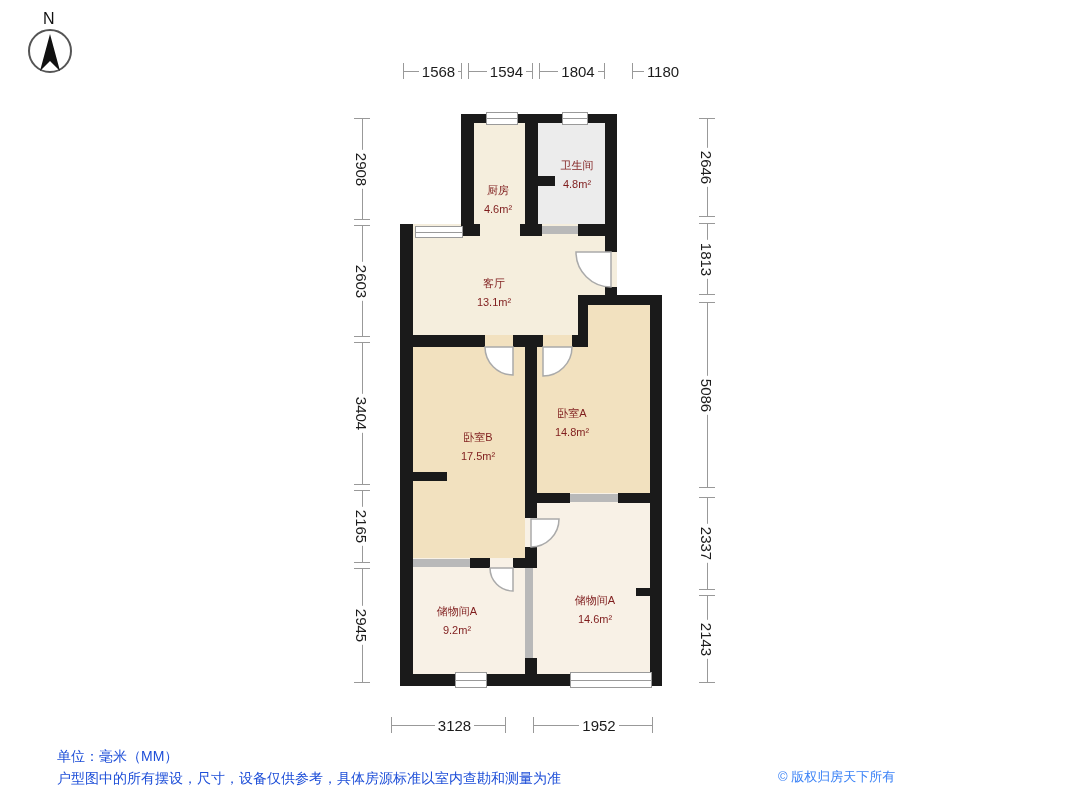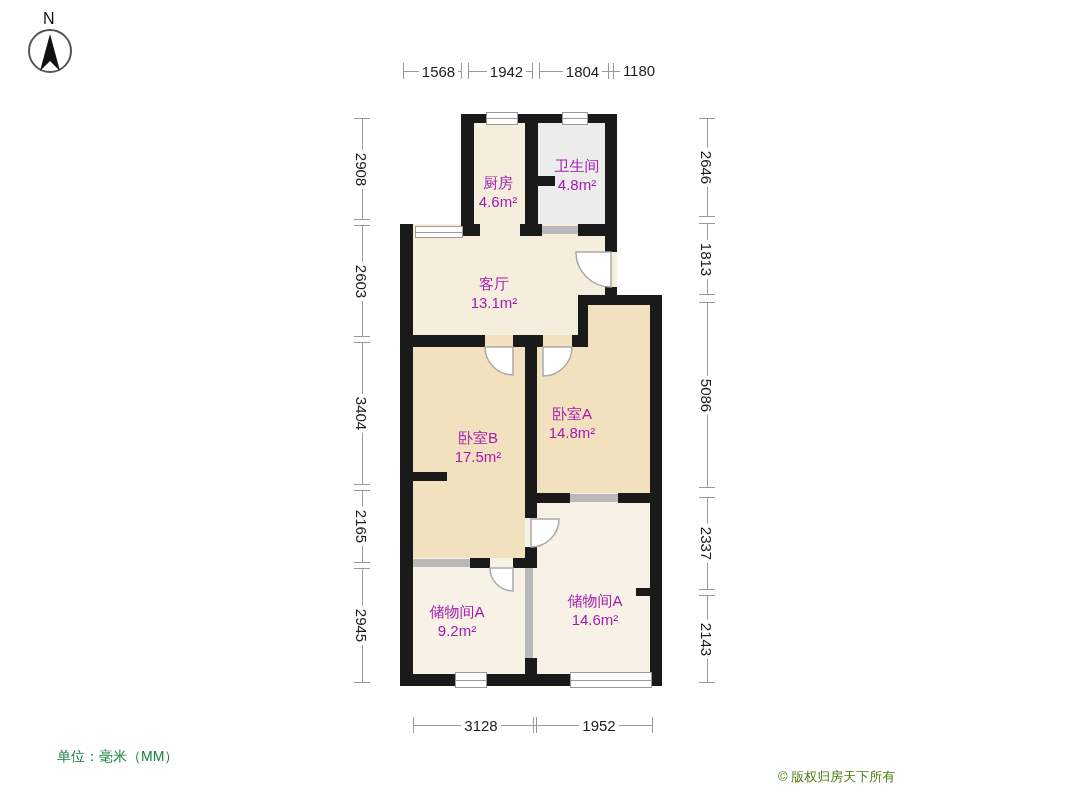--- a/index.html
+++ b/index.html
@@ -11,36 +11,36 @@
   .f-bath{background:#ececec;}
   .f-bed{background:#f2e1bf;}
   .f-store{background:#f8f1e6;}
   
   .wall{position:absolute;background:#1a1a1a;}
   .gray{position:absolute;background:#b9b9b9;}
   
   .win{position:absolute;background:#fff linear-gradient(#9a9a9a,#9a9a9a) center/100% 1px no-repeat;
        border:1px solid #9a9a9a;box-sizing:border-box;}
   
-  .room-label{position:absolute;transform:translate(-50%,-50%);text-align:center;white-space:nowrap;line-height:19px;font-size:15px;color:#a21caf;}
+  .room-label{position:absolute;transform:translate(-50%,-50%);text-align:center;white-space:nowrap;line-height:19px;font-size:11px;color:#7f1d1d;}
   
   .dim-h{position:absolute;height:16px;display:flex;align-items:center;justify-content:center;
          background:linear-gradient(#999,#999) center/100% 1px no-repeat;
          border-left:1px solid #999;border-right:1px solid #999;box-sizing:border-box;padding-left:12px;}
   .dim-h span{background:#fff;padding:0 3px;font-size:15px;color:#1c1c1c;}
   .dim-v{position:absolute;width:16px;display:flex;align-items:center;justify-content:center;
          background:linear-gradient(#999,#999) center/1px 100% no-repeat;
          border-top:1px solid #999;border-bottom:1px solid #999;box-sizing:border-box;}
   .dim-v span{background:#fff;padding:0 3px;font-size:15px;color:#1c1c1c;transform:rotate(90deg);white-space:nowrap;}
   
   .compass-circle{position:absolute;left:28px;top:29px;width:44px;height:44px;border:2px solid #555;border-radius:50%;background:#fff;box-sizing:border-box;}
   .compass-n{position:absolute;left:43px;top:10px;font-size:16px;color:#111;}
   
-  .foot{position:absolute;font-size:14px;color:#15803d;white-space:nowrap;}
-  .copyright{position:absolute;font-size:13px;color:#4d7c0f;white-space:nowrap;}
+  .foot{position:absolute;font-size:14px;color:#1d4ed8;white-space:nowrap;}
+  .copyright{position:absolute;font-size:13px;color:#3b82f6;white-space:nowrap;}
   svg{position:absolute;left:0;top:0;pointer-events:none;}
 </style>
 </head>
 <body>
 
 <div id="screen">
 
   <div class="compass-n">N</div>
   <div class="compass-circle"></div>
   <svg width="1066" height="800">
@@ -103,21 +103,21 @@
   <div class="win" style="left:570px;top:672px;width:82px;height:16px;"></div>
 
   <svg width="1066" height="800">
     <path d="M611,252 L576,252 A35,35 0 0 0 611,287 Z" fill="#fff" stroke="#aaa" stroke-width="1.5"></path>
     <path d="M513,347 L513,375 A28,28 0 0 1 485,347 Z" fill="#fff" stroke="#aaa" stroke-width="1.5"></path>
     <path d="M543,347 L543,376 A29,29 0 0 0 572,347 Z" fill="#fff" stroke="#aaa" stroke-width="1.5"></path>
     <path d="M531,519 L559,519 A28,28 0 0 1 531,547 Z" fill="#fff" stroke="#aaa" stroke-width="1.5"></path>
     <path d="M513,568 L513,591 A23,23 0 0 1 490,568 Z" fill="#fff" stroke="#aaa" stroke-width="1.5"></path>
   </svg>
 
-  <div class="room-label" style="left:498px;top:192px;">
+  <div class="room-label" style="left:498px;top:200px;">
     <div>厨房</div>
     <div>4.6m²</div>
   </div>
   <div class="room-label" style="left:577px;top:175px;">
     <div>卫生间</div>
     <div>4.8m²</div>
   </div>
   <div class="room-label" style="left:494px;top:293px;">
     <div>客厅</div>
     <div>13.1m²</div>
@@ -136,26 +136,26 @@
   </div>
   <div class="room-label" style="left:595px;top:610px;">
     <div>储物间A</div>
     <div>14.6m²</div>
   </div>
 
   <div class="dim-h" style="left:403px;top:63px;width:59px;">
       <span>1568</span>
     </div>
   <div class="dim-h" style="left:468px;top:63px;width:65px;">
-      <span>1942</span>
-    </div>
-  <div class="dim-h" style="left:539px;top:63px;width:75px;">
+      <span>1594</span>
+    </div>
+  <div class="dim-h" style="left:539px;top:63px;width:66px;">
       <span>1804</span>
     </div>
-  <div class="dim-h" style="left:608px;top:63px;width:50px;align-items:flex-end;">
+  <div class="dim-h" style="left:632px;top:63px;width:50px;">
       <span>1180</span>
     </div>
 
   <div class="dim-v" style="left:354px;top:118px;height:102px;">
       <span>2908</span>
     </div>
   <div class="dim-v" style="left:354px;top:225px;height:112px;">
       <span>2603</span>
     </div>
   <div class="dim-v" style="left:354px;top:342px;height:143px;">
@@ -177,23 +177,24 @@
   <div class="dim-v" style="left:699px;top:302px;height:186px;">
       <span>5086</span>
     </div>
   <div class="dim-v" style="left:699px;top:497px;height:93px;">
       <span>2337</span>
     </div>
   <div class="dim-v" style="left:699px;top:595px;height:88px;">
       <span>2143</span>
     </div>
 
-  <div class="dim-h" style="left:413px;top:717px;width:124px;">
+  <div class="dim-h" style="left:391px;top:717px;width:115px;">
       <span>3128</span>
     </div>
   <div class="dim-h" style="left:533px;top:717px;width:120px;">
       <span>1952</span>
     </div>
 
   <div class="foot" style="left:57px;top:748px;">单位：毫米（MM）</div>
+  <div class="foot" style="left:57px;top:770px;">户型图中的所有摆设，尺寸，设备仅供参考，具体房源标准以室内查勘和测量为准</div>
   <div class="copyright" style="left:778px;top:768px;">© 版权归房天下所有</div>
 
 </div>
 
 </body></html>

